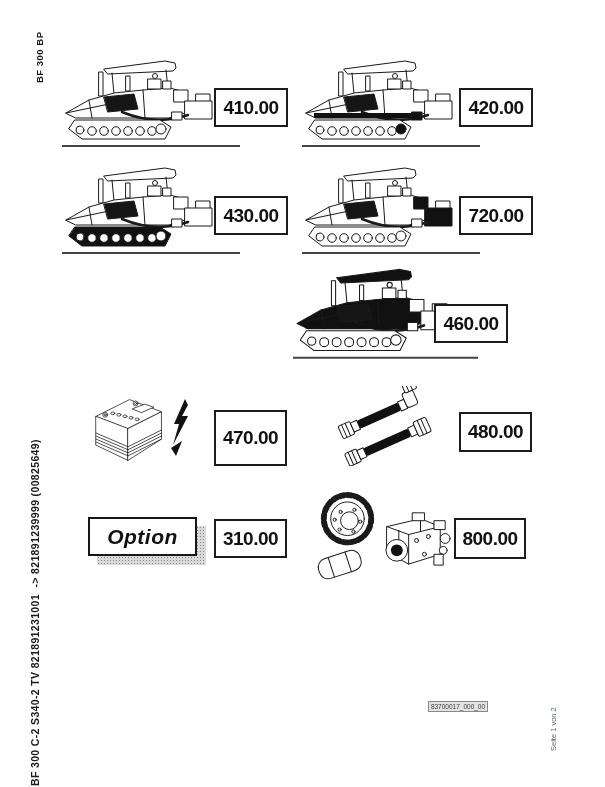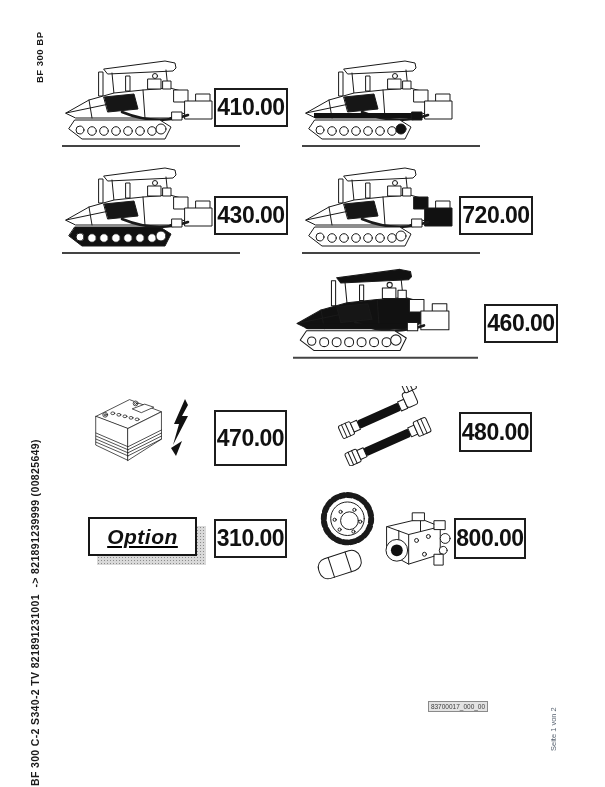--- a/index.html
+++ b/index.html
@@ -14,21 +14,21 @@
   }
   .model-label{font-size:9.5px;font-weight:bold;letter-spacing:.5px;}
   .serial-label{font-size:10.5px;font-weight:bold;letter-spacing:.35px;}
   .page-indicator{font-size:7.5px;color:#55606e;font-weight:normal;}
   
   .pricebox{
     position:absolute;width:74px;height:39px;background:#fff;
     border:2px solid #1c1c1c;display:flex;align-items:center;justify-content:center;
     box-sizing:border-box;cursor:pointer;
   }
-  .pricebox span{font-size:23px;font-weight:bold;color:#111;letter-spacing:-0.5px;}
+  .pricebox span{font-size:19px;font-weight:bold;color:#111;letter-spacing:-0.5px;}
   
   .fig{position:absolute;}
   .paver-slot svg{display:block;}
   .paver-slot{width:178px;height:92px;}
   .paver-slot.big{width:185px;height:96px;}
   .paver-slot.big svg{width:185px;height:96px;}
   
   .pv{stroke:#1a1a1a;stroke-width:1;stroke-linejoin:round;stroke-linecap:round;}
   .pv-roof{fill:var(--roof,#fff);}
   .pv-body{fill:var(--body,#fff);}
@@ -50,21 +50,21 @@
   .v460{--body:#111;--roof:#111;--belt:#111;}
   
   .option-shadow{
     position:absolute;left:97px;top:526px;width:109px;height:39px;
     background-image:radial-gradient(#8a8a8a 1px,transparent 1px);
     background-size:3px 3px;background-color:#d9d9d9;
   }
   .option-box{
     position:absolute;left:88px;top:517px;width:109px;height:39px;background:#fff;
     border:2px solid #161616;box-sizing:border-box;
-    display:flex;align-items:center;justify-content:center;cursor:pointer;text-decoration:underline;
+    display:flex;align-items:center;justify-content:center;cursor:pointer;
   }
   .option-box span{font-size:21px;font-weight:bold;font-style:italic;color:#111;letter-spacing:.5px;}
   
   .fignum{
     position:absolute;left:428px;top:701px;width:60px;height:11px;
     background:#e3e3e3;border:1px solid #8a8a8a;box-sizing:border-box;
     display:flex;align-items:center;justify-content:center;
   }
   .fignum span{font-size:6.5px;color:#3c3c3c;letter-spacing:0;}
   .lineart{stroke:#1a1a1a;stroke-width:1;fill:#fff;stroke-linejoin:round;stroke-linecap:round;}
@@ -135,20 +135,23 @@
     <circle class="pv-wheel" cx="30" cy="75" r="4.3"></circle>
     <circle class="pv-wheel" cx="42" cy="75" r="4.3"></circle>
     <circle class="pv-wheel" cx="54" cy="75" r="4.3"></circle>
     <circle class="pv-wheel" cx="66" cy="75" r="4.3"></circle>
     <circle class="pv-wheel" cx="78" cy="75" r="4.3"></circle>
     <circle class="pv-wheel" cx="90" cy="75" r="4.3"></circle>
     <circle class="pv-sprocket" cx="99" cy="73" r="5"></circle>
     <line class="pv-ground" x1="0" y1="90" x2="178" y2="90"></line>
   </svg>
 </div>
+  <div class="pricebox" style="left:459px;top:88px">
+    <span>420.00</span>
+  </div>
 
   <div class="fig paver-slot v430" style="left:62px;top:163px">
   <svg class="pv" width="178" height="92" viewBox="0 0 178 92" xmlns="http://www.w3.org/2000/svg">
     <path class="pv-roof" d="M42,13 L103,5 L113,7 L114,12 L111,15 L46,18 Z"></path>
     <path class="pv-line" d="M50,17 L52,38 M104,14 L106,33"></path>
     <rect class="pv-white" x="37" y="16" width="4" height="24"></rect>
     <rect class="pv-white" x="64" y="20" width="4" height="15"></rect>
     <path class="pv-body" d="M4,57 L27,44 L52,37 L81,34 L108,32 L119,35 L125,45 L123,57 L107,62 L14,62 Z"></path>
     <path class="pv-line" d="M4,57 L52,47 M27,44 L30,62 M81,34 L83,62"></path>
     <polygon class="pv-hood" points="42,41 72,38 76,53 46,56"></polygon>
@@ -233,21 +236,21 @@
     <circle class="pv-wheel" cx="30" cy="75" r="4.3"></circle>
     <circle class="pv-wheel" cx="42" cy="75" r="4.3"></circle>
     <circle class="pv-wheel" cx="54" cy="75" r="4.3"></circle>
     <circle class="pv-wheel" cx="66" cy="75" r="4.3"></circle>
     <circle class="pv-wheel" cx="78" cy="75" r="4.3"></circle>
     <circle class="pv-wheel" cx="90" cy="75" r="4.3"></circle>
     <circle class="pv-sprocket" cx="99" cy="73" r="5"></circle>
     <line class="pv-ground" x1="0" y1="90" x2="178" y2="90"></line>
   </svg>
 </div>
-  <div class="pricebox" style="left:484px;top:304px">
+  <div class="pricebox" style="left:434px;top:304px">
     <span>460.00</span>
   </div>
 
   <div class="fig" style="left:90px;top:392px">
     <svg width="76" height="76" viewBox="0 0 100 96" xmlns="http://www.w3.org/2000/svg">
       <g class="lineart">
         <polygon points="8,30 52,8 94,24 50,46"></polygon>
         <polygon points="8,30 50,46 50,88 8,68"></polygon>
         <polygon points="50,46 94,24 94,60 50,88"></polygon>
         <path fill="none" d="M8,52 L50,70 L94,48"></path>

